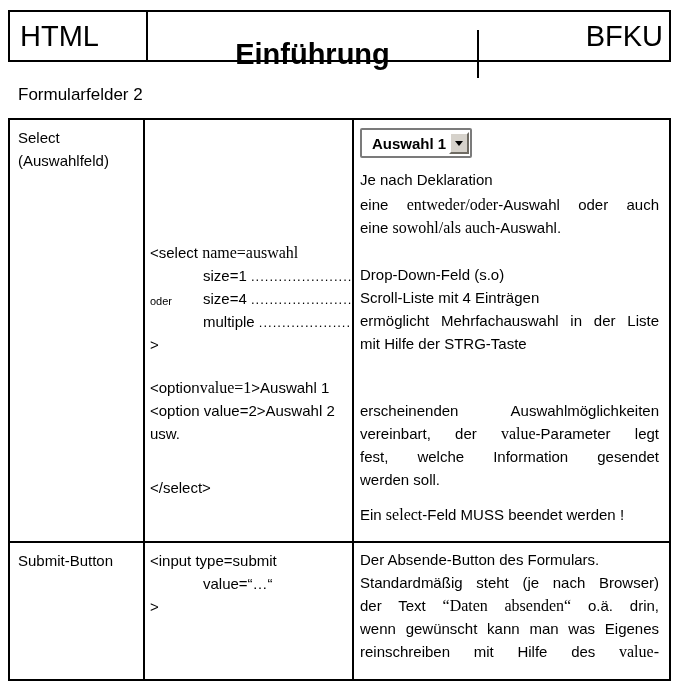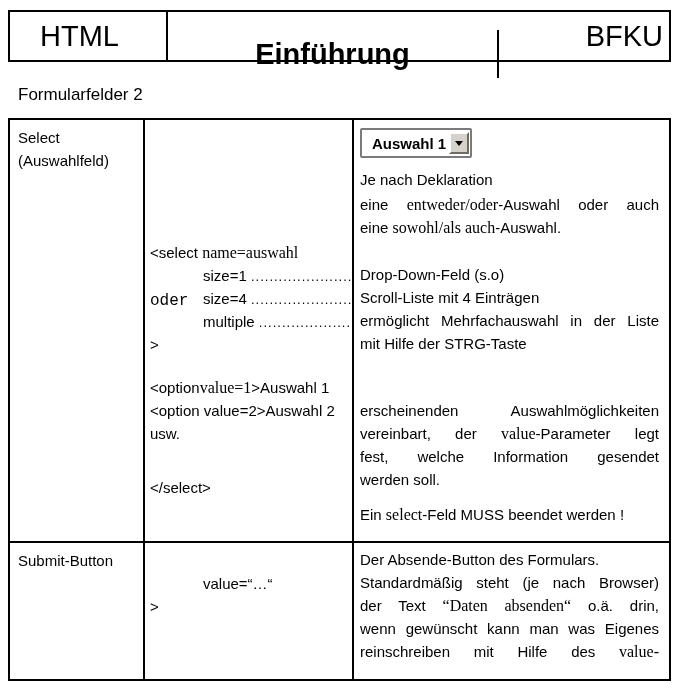--- a/index.html
+++ b/index.html
@@ -6,39 +6,39 @@
   body{
     width:680px;height:689px;background:#ffffff;color:#000;
     font-family:"Liberation Sans",sans-serif;position:relative;overflow:hidden;
   }
   
   .header-table{
     position:absolute;left:8px;top:10px;width:663px;height:52px;
     border:2px solid #000;display:flex;box-sizing:border-box;
   }
   .h-cell{display:flex;align-items:center;font-size:29px;box-sizing:border-box;height:100%;}
-  .h-left{width:138px;border-right:2px solid #000;padding-left:10px;margin-left:20px;}
+  .h-left{width:138px;border-right:2px solid #000;padding-left:10px;}
   .h-center{width:331px;border-right:2px solid #000;justify-content:center;font-weight:bold;margin-top:18px;}
   .h-right{flex:1;justify-content:flex-end;padding-right:6px;}
   
   .page-title{position:absolute;left:18px;top:85px;font-size:17px;}
   
   .main-table{
     position:absolute;left:8px;top:118px;width:663px;height:563px;
     border:2px solid #000;box-sizing:border-box;
     display:grid;grid-template-columns:135px 209px 1fr;grid-template-rows:423px 1fr;
   }
   .cell{position:relative;box-sizing:border-box;overflow:hidden;padding-left:8px;}
   .br{border-right:2px solid #000;}
   .bb{border-bottom:2px solid #000;}
   
   .ln{position:absolute;left:5px;white-space:nowrap;font-size:15px;line-height:19px;}
   .just{white-space:normal;text-align:justify;text-align-last:justify;right:10px;left:6px;}
   .alt{font-family:Liberation Serif, serif;font-size:16px;margin-top:8px;}
-  .small-label{font-family:Liberation Mono, monospace;font-size:16px;}
+  .small-label{font-family:Liberation Sans, sans-serif;font-size:11px;}
   .dots{font-size:13px;letter-spacing:1px;}
   .ind{left:58px;}
   
   .combo{
     position:absolute;left:6px;top:8px;width:112px;height:30px;background:#fff;
     border:2px solid #7b7b7b;border-radius:2px;display:flex;align-items:center;
     box-sizing:border-box;cursor:default;
   }
   .combo-text{flex:1;font-weight:bold;font-size:15px;padding-left:10px;white-space:nowrap;}
   .combo-btn{
@@ -98,20 +98,21 @@
     <div class="ln just" style="top:327px;">fest, welche Information gesendet</div>
     <div class="ln" style="top:350px;left:6px;">werden soll.</div>
     <div class="ln" style="top:385px;left:6px;"><span>Ein </span><span class="alt">select</span><span>-Feld MUSS beendet werden !</span></div>
   </div>
 
   <div class="cell br">
     <div class="ln" style="left:8px;top:8px;">Submit-Button</div>
   </div>
 
   <div class="cell br">
+    <div class="ln" style="top:8px;">&lt;input type=submit</div>
     <div class="ln ind" style="top:31px;">value=“…“</div>
     <div class="ln" style="top:54px;">&gt;</div>
   </div>
 
   <div class="cell">
     <div class="ln" style="top:7px;left:6px;">Der Absende-Button des Formulars.</div>
     <div class="ln just" style="top:53px;"><span>der Text </span><span class="alt">“Daten absenden“</span><span> o.ä. drin,</span></div>
     <div class="ln just" style="top:30px;">Standardmäßig steht (je nach Browser)</div>
     <div class="ln just" style="top:76px;">wenn gewünscht kann man was Eigenes</div>
     <div class="ln just" style="top:99px;"><span>reinschreiben mit Hilfe des </span><span class="alt">value-</span></div>

